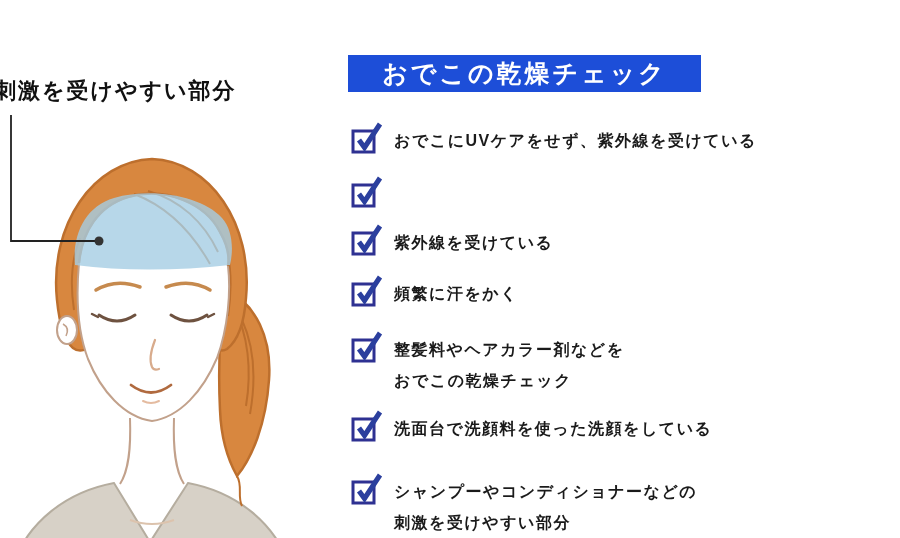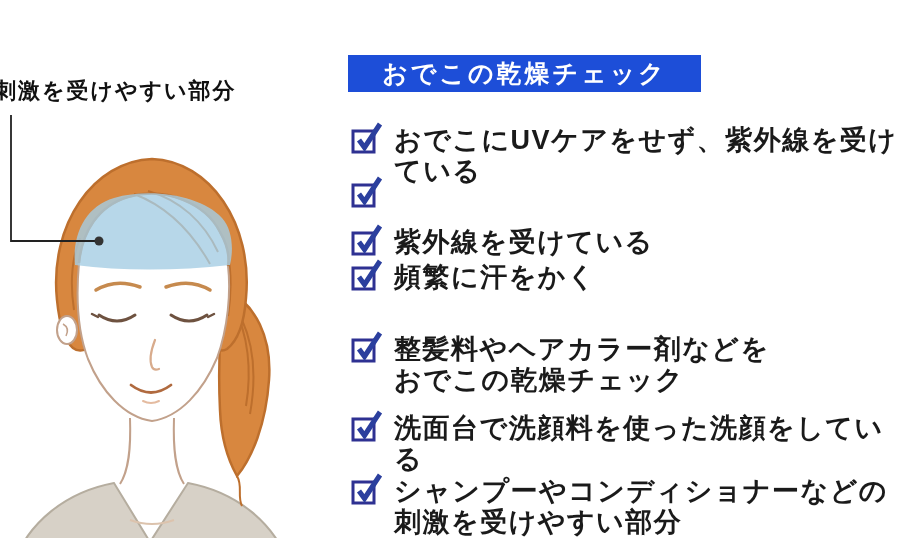--- a/index.html
+++ b/index.html
@@ -16,24 +16,24 @@
   
   .check-header{
     position:absolute;left:348px;top:27px;width:353px;height:37px;
     background:#1d4ed8;color:#ffffff;display:flex;align-items:center;justify-content:center;
     font-size:25px;font-weight:700;letter-spacing:3px;
   }
   .check-item{position:absolute;left:350px;display:flex;gap:10px;align-items:flex-start;}
   .checkbox{flex:0 0 auto;}
   .checkbox svg{width:34px;height:34px;display:block;margin-top:-4px;}
   .check-text{
-    font-size:27px;line-height:31px;font-weight:600;letter-spacing:1.5px;
+    font-size:16px;line-height:31px;font-weight:600;letter-spacing:1.5px;
     white-space:pre-line;padding-top:1px;color:#1a1a1a;
   }
-  .r1{top:96px}.r2{top:150px}.r3{top:198px}.r4{top:233px}
+  .r1{top:96px}.r2{top:150px}.r3{top:198px}.r4{top:249px}
   .r5{top:305px}.r6{top:384px}.r7{top:447px}
 </style>
 </head>
 <body>
 
 <div class="canvas">
 
   <svg class="illustration" viewBox="0 0 340 538" xmlns="http://www.w3.org/2000/svg">
 
     <g>

